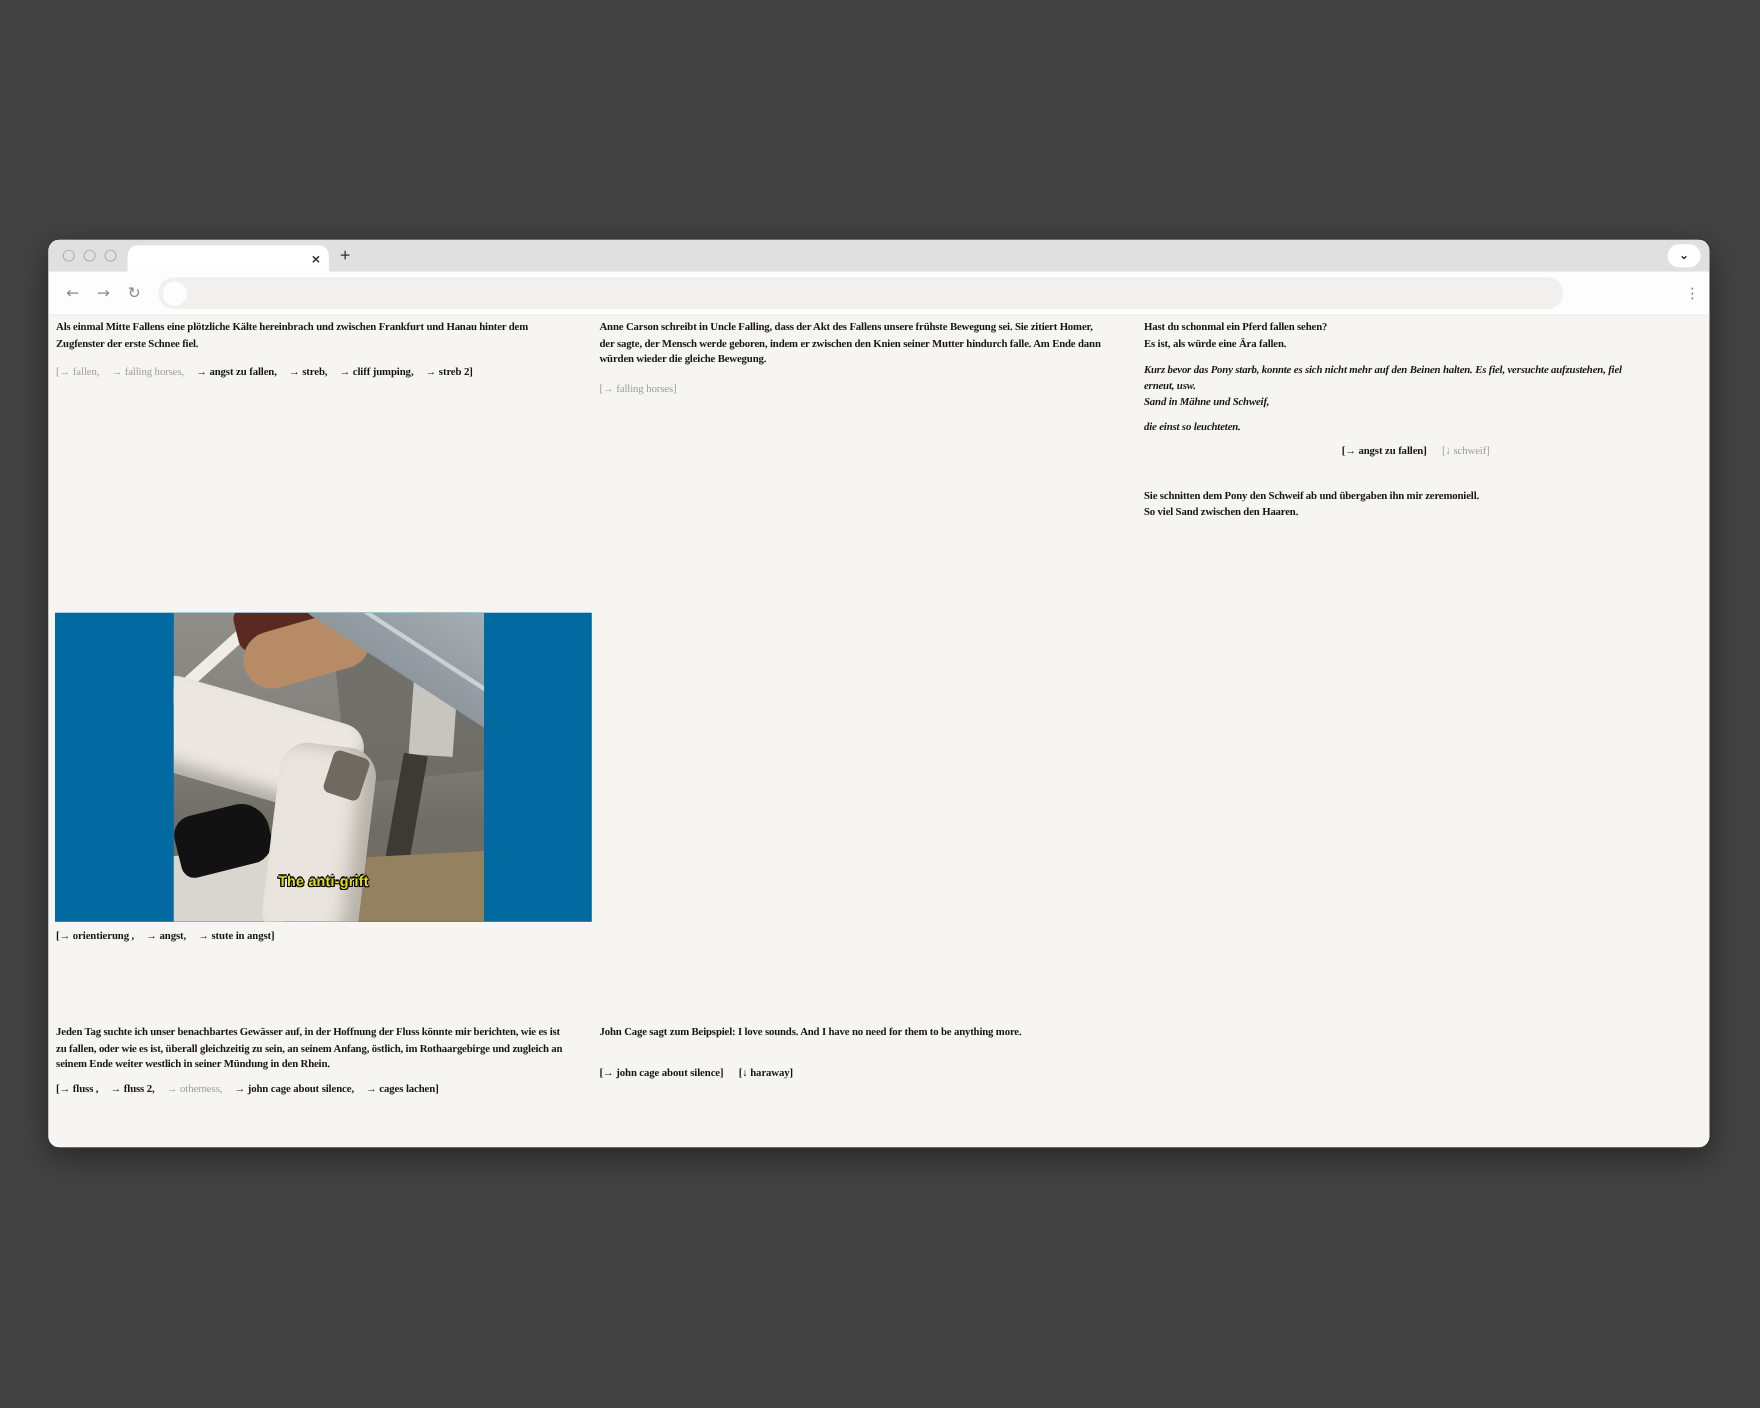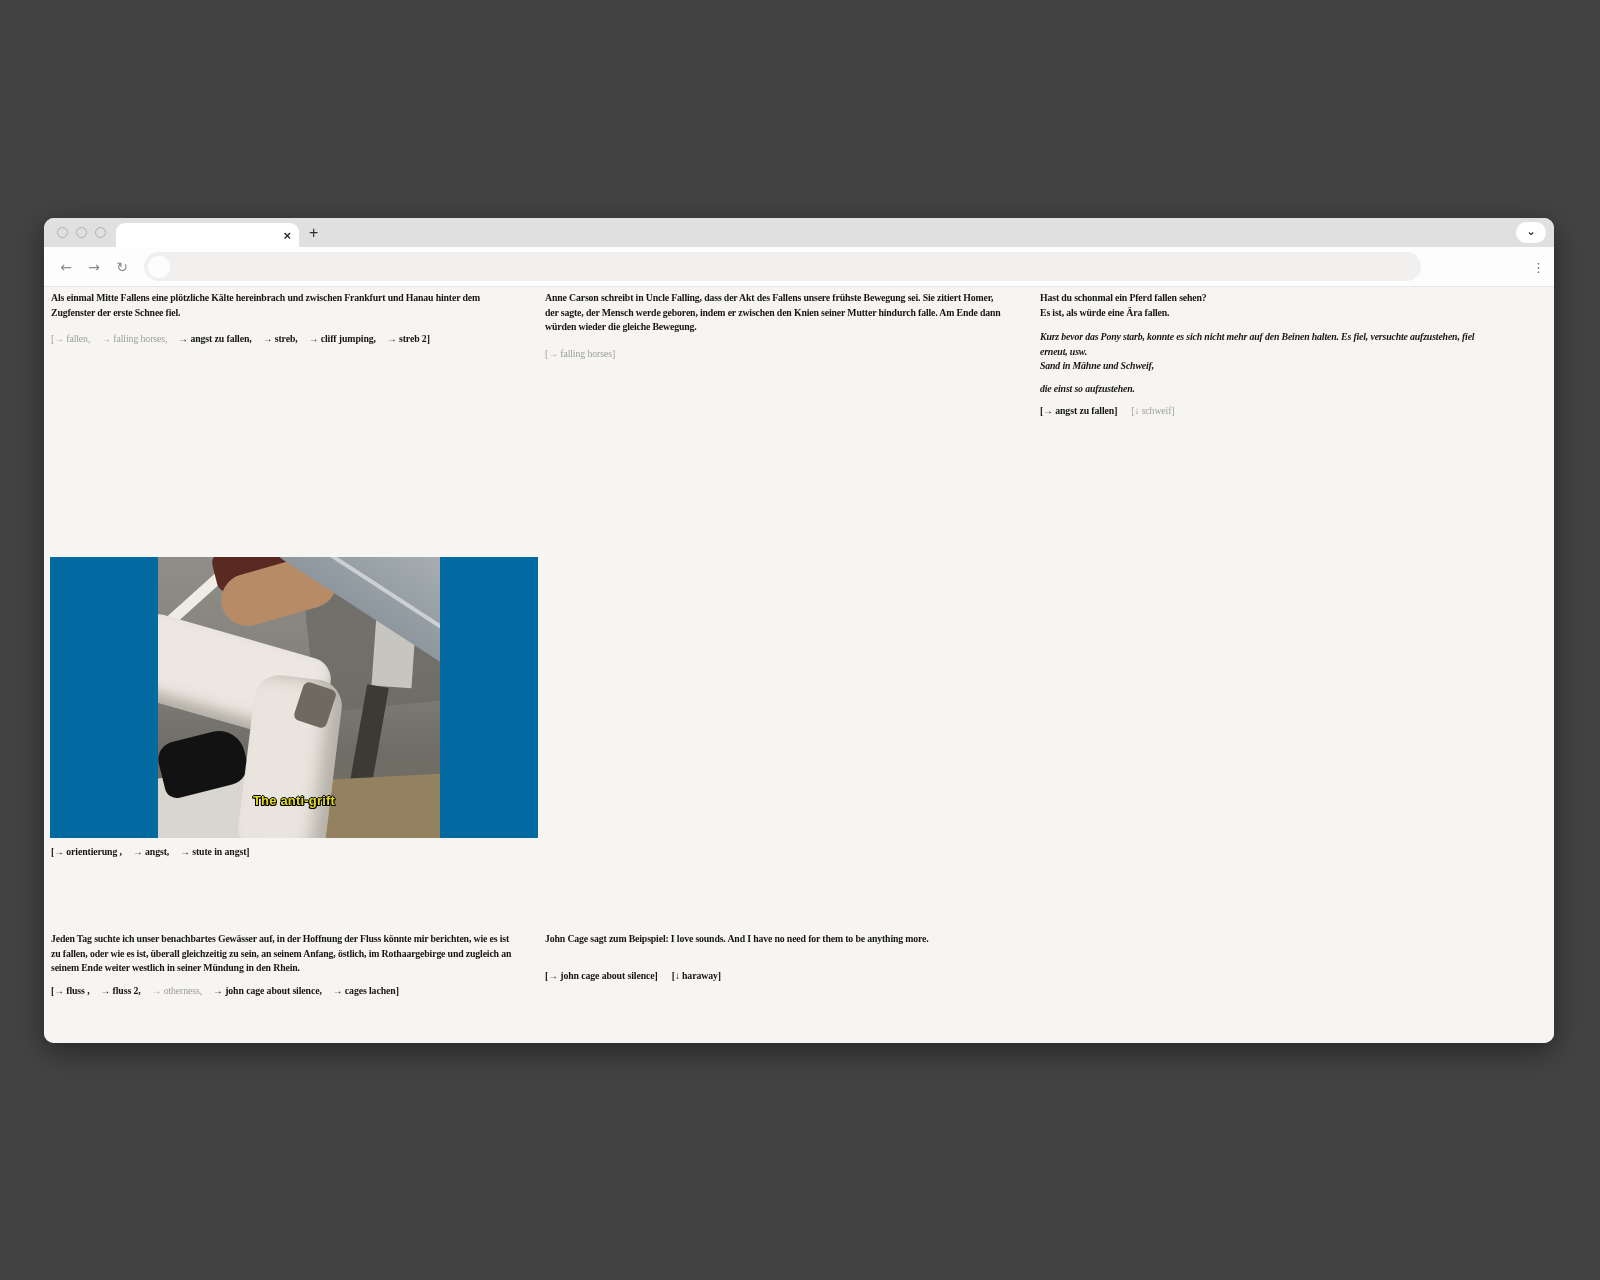--- a/index.html
+++ b/index.html
@@ -95,21 +95,21 @@
     font:700 13px/15px "Liberation Sans","DejaVu Sans",sans-serif;color:#e3dc20;letter-spacing:.2px;
     text-shadow:-1px 0 0 #000,1px 0 0 #000,0 -1px 0 #000,0 1px 0 #000,1px 1px 0 #000,-1px 1px 0 #000;
   }
   
   .b-top-left{left:7px;top:4px;width:492px;}
   .b-top-middle{left:501px;top:4px;width:495px;}
   .b-top-right{left:996px;top:4px;width:508px;}
   .b-caption{left:7px;top:558px;}
   .b-bottom-left{left:7px;top:645px;width:492px;}
   .b-bottom-middle{left:501px;top:645px;width:500px;}
-  .mb10{margin-bottom:10px;} .mb8{margin-bottom:8px;font-style:italic;} .mb26{margin-bottom:26px;} .mb9{margin-bottom:22px;} .mb11{margin-bottom:8px;} .mb0{margin-bottom:0;}
+  .mb10{margin-bottom:10px;} .mb8{margin-bottom:8px;font-style:italic;} .mb26{margin-bottom:26px;text-align:center;} .mb9{margin-bottom:22px;} .mb11{margin-bottom:8px;} .mb0{margin-bottom:0;}
 </style>
 </head>
 <body>
 
 <div class="window">
 
   <div class="tabstrip">
     <div class="lights">
       <span class="light"></span>
       <span class="light"></span>
@@ -150,22 +150,24 @@
 würden wieder die gleiche Bewegung.</p>
       <p class="linkline"><span class="lgroup"><span class="bracket dim">[</span><a class="wlink dim">→&nbsp;falling horses</a><span class="bracket dim">]</span></span></p>
     </div>
 
     <div class="block b-top-right">
       <p class="para mb10">Hast du schonmal ein Pferd fallen sehen?
 Es ist, als würde eine Ära fallen.</p>
       <p class="para mb8">Kurz bevor das Pony starb, konnte es sich nicht mehr auf den Beinen halten. Es fiel, versuchte aufzustehen, fiel
 erneut, usw.
 Sand in Mähne und Schweif,</p>
-      <p class="para mb8">die einst so aufzustehen.</p>
+      <p class="para mb8">die einst so leuchteten.</p>
       <p class="linkline mb26"><span class="lgroup"><span class="bracket">[</span><a class="wlink">→&nbsp;angst zu fallen</a><span class="bracket">]</span></span><span class="lgroup"><span class="bracket dim">[</span><a class="wlink dim">↓&nbsp;schweif</a><span class="bracket dim">]</span></span></p>
+      <p class="para mb0">Sie schnitten dem Pony den Schweif ab und übergaben ihn mir zeremoniell.
+So viel Sand zwischen den Haaren.</p>
     </div>
 
     <div class="media">
       <div class="photo">
         <div class="backdrop-dark"></div>
         <div class="backdrop-strip"></div>
         <div class="railing"></div>
         <div class="shirt"></div>
         <div class="arm"></div>
         <div class="chairleg"></div>

